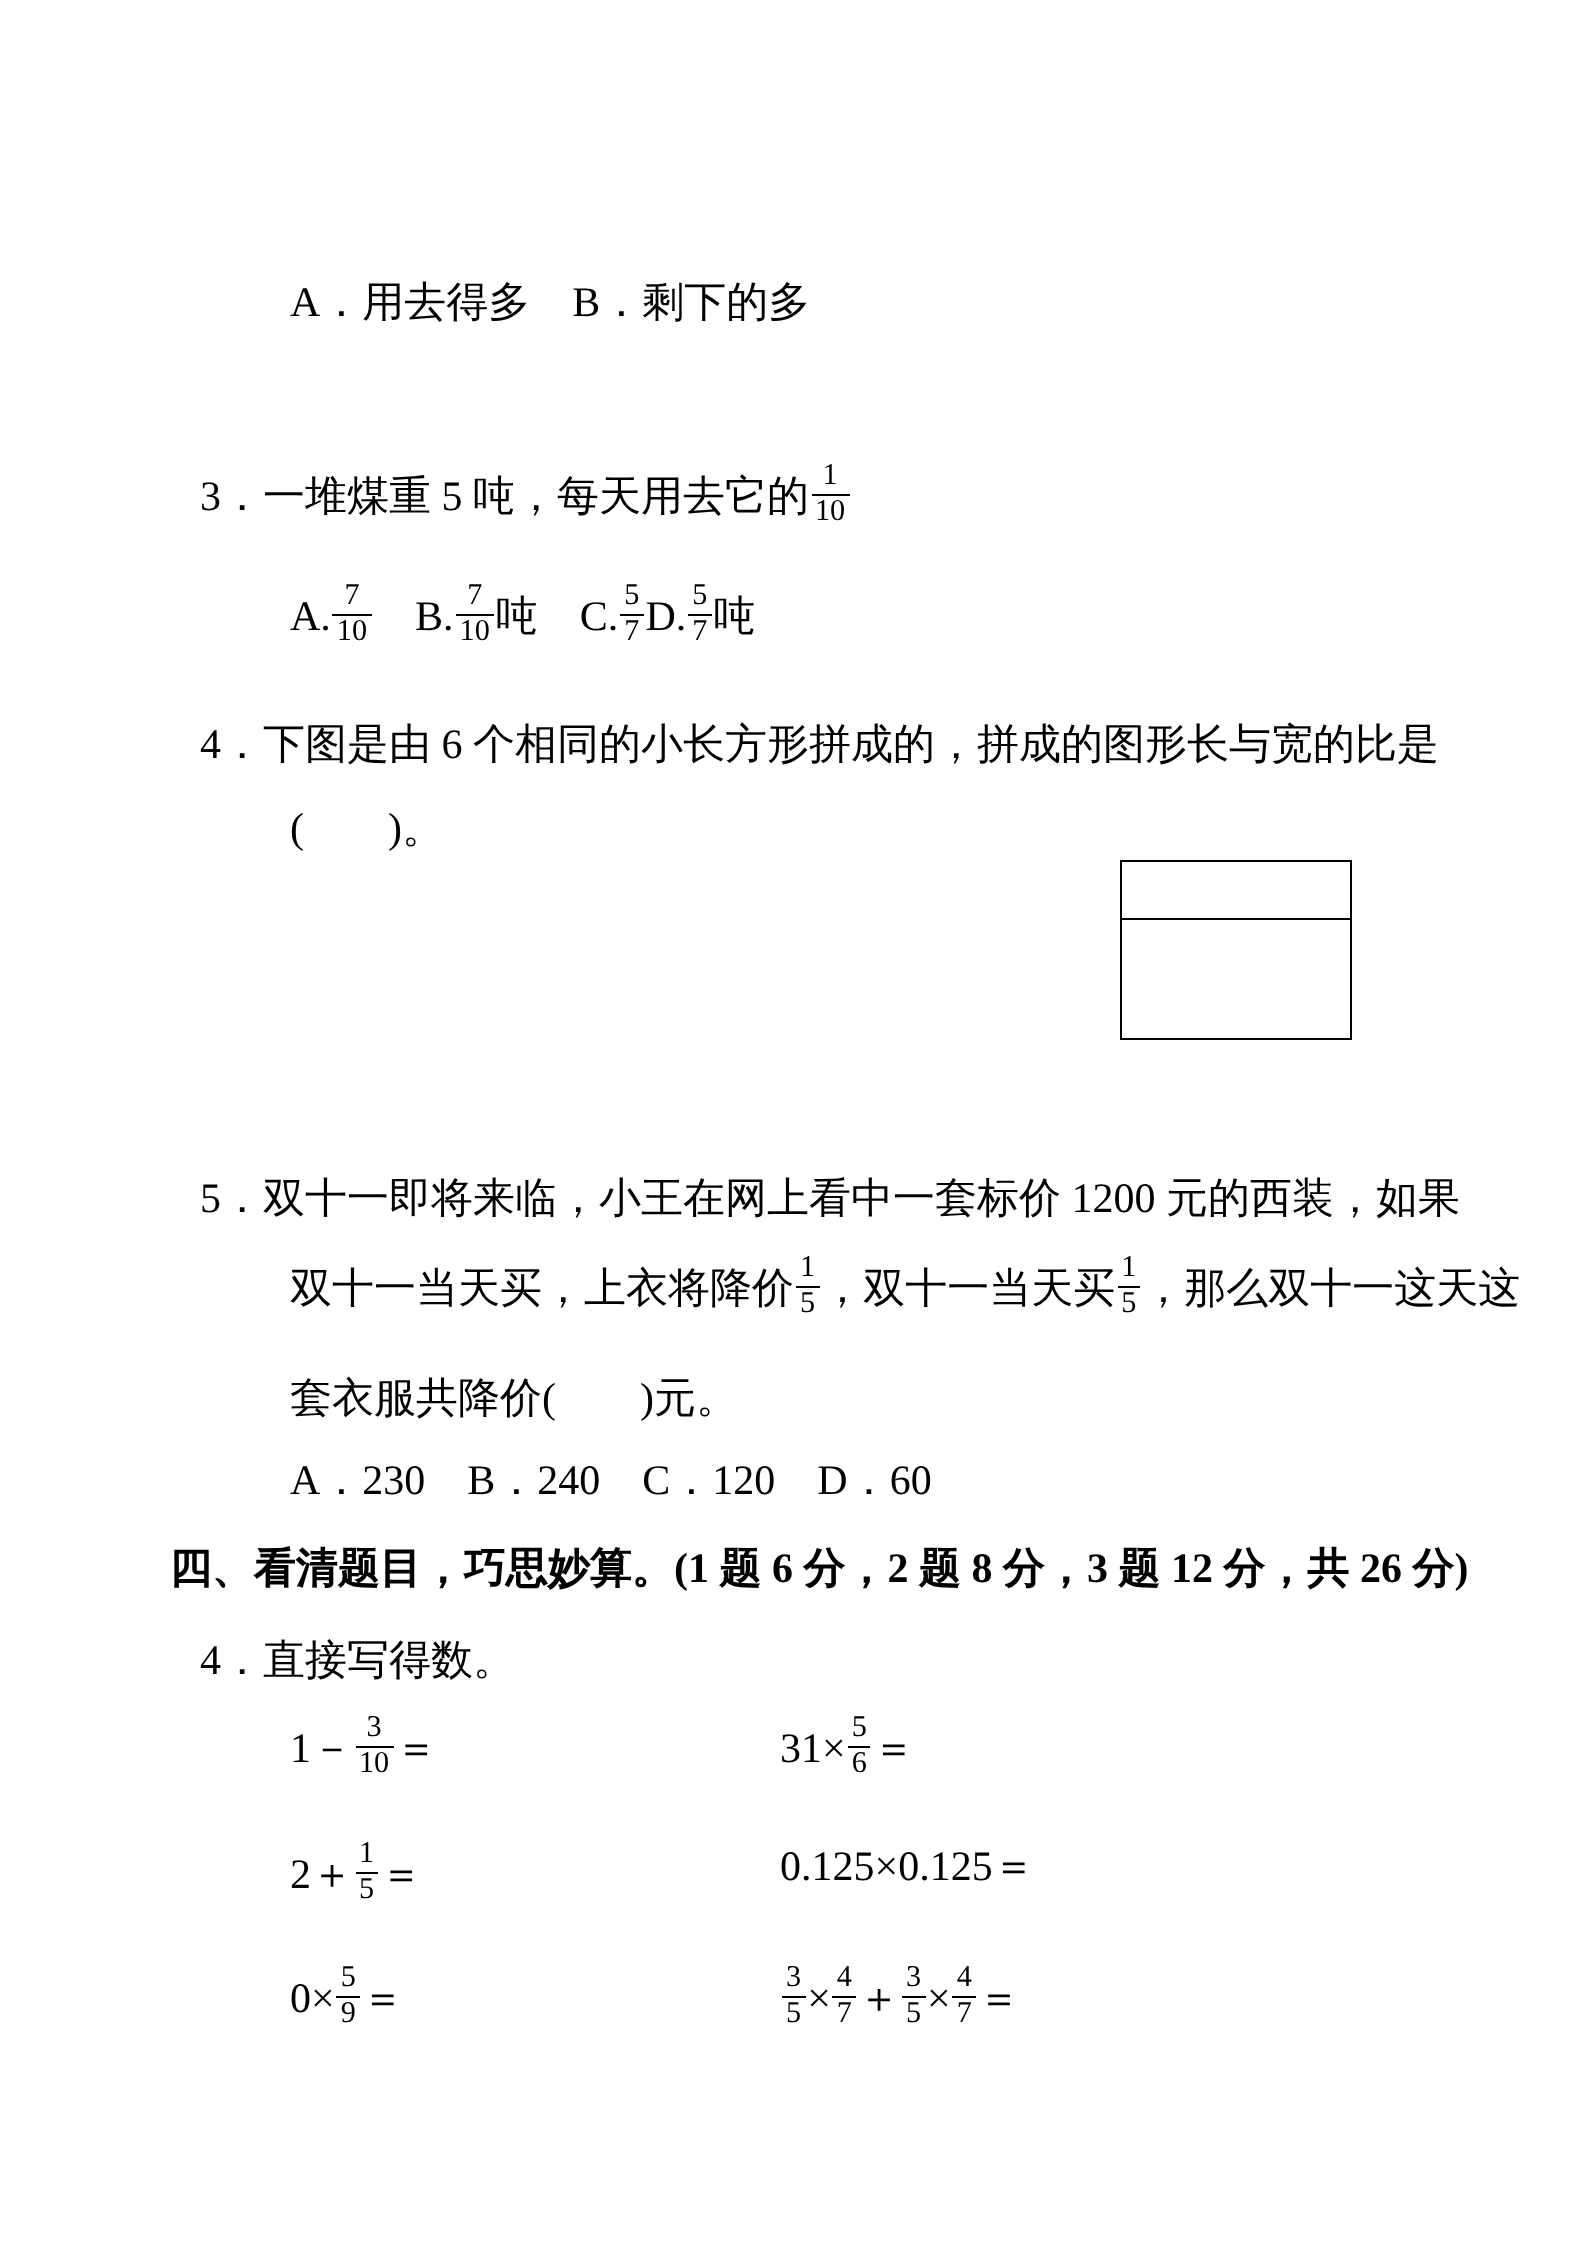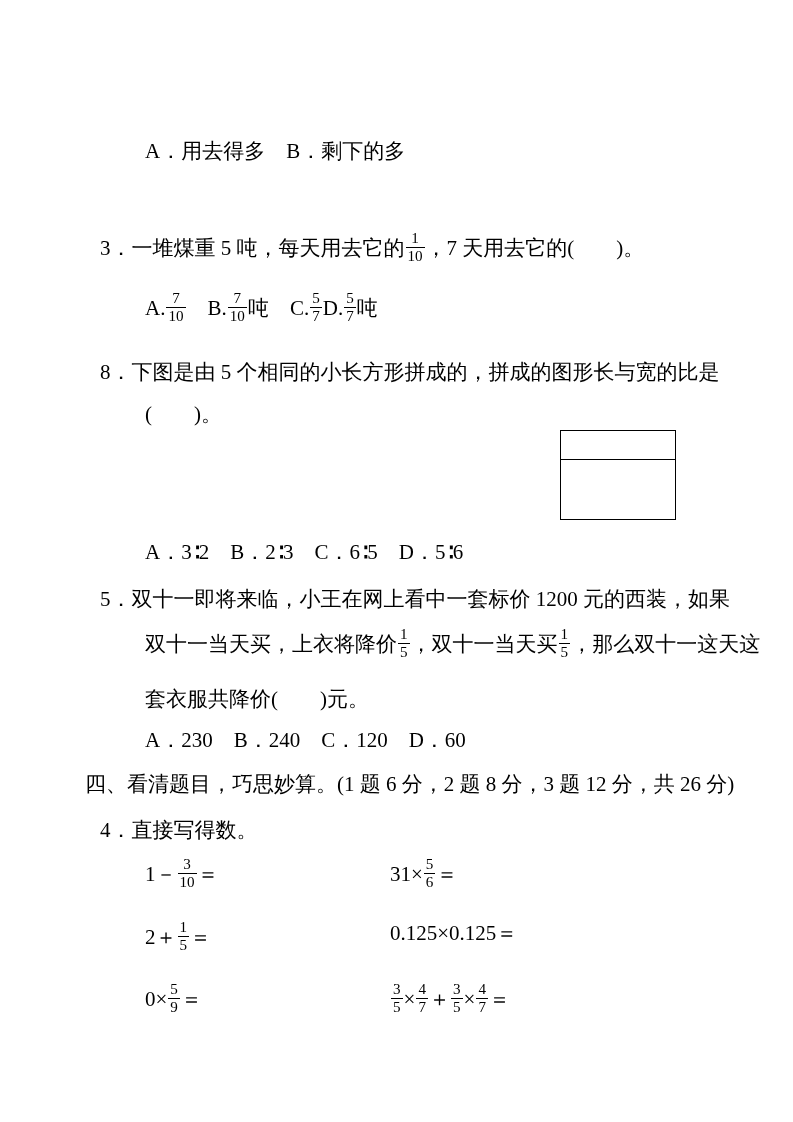--- a/index.html
+++ b/index.html
@@ -16,21 +16,21 @@
     overflow: hidden;
     margin-top: 40px;
   }
   .line {
     position: absolute;
     font-size: 21px;
     white-space: pre;
     line-height: 1.35;
   }
   .rich { display: flex; align-items: center; }
-  .bold { font-weight: normal; text-align: right; }
+  .bold { font-weight: bold; text-align: right; }
   .frac {
     display: inline-flex;
     flex-direction: column;
     align-items: center;
     vertical-align: middle;
     font-size: 0.72em;
     line-height: 1.15;
     margin: 0 1px;
   }
   .frac .num, .frac .den { padding: 0 2px; text-align: center; }
@@ -49,33 +49,32 @@
   }
 </style>
 </head>
 <body>
 
 <div class="page">
 
   <div class="line" style="top:97px; left:145px">A．用去得多　B．剩下的多</div>
 
 
-  <div class="line rich" style="top:190px; left:100px"><span>3．一堆煤重 5 吨，每天用去它的</span><span class="frac"><span class="num">1</span><span class="den">10</span></span><span>，7 天用去它的(　　)。</span></div>
+  <div class="line rich" style="top:190px; left:100px"><span>3．一堆煤重 5 吨，每天用去它的</span><span class="frac"><span class="num">1</span><span class="den">10</span></span></div>
 
   <div class="line rich" style="top:250px; left:145px"><span>A.</span><span class="frac"><span class="num">7</span><span class="den">10</span></span><span>　B.</span><span class="frac"><span class="num">7</span><span class="den">10</span></span><span>吨　C.</span><span class="frac"><span class="num">5</span><span class="den">7</span></span><span>D.</span><span class="frac"><span class="num">5</span><span class="den">7</span></span><span>吨</span></div>
 
-  <div class="line" style="top:318px; left:100px">8．下图是由 5 个相同的小长方形拼成的，拼成的图形长与宽的比是</div>
+  <div class="line" style="top:318px; left:100px">4．下图是由 6 个相同的小长方形拼成的，拼成的图形长与宽的比是</div>
 
   <div class="line" style="top:360px; left:145px">(　　)。</div>
 
   <div class="figure">
     <div class="figure-divider"></div>
   </div>
 
-  <div class="line" style="top:498px; left:145px">A．3∶2　B．2∶3　C．6∶5　D．5∶6</div>
 
   <div class="line" style="top:545px; left:100px">5．双十一即将来临，小王在网上看中一套标价 1200 元的西装，如果</div>
 
   <div class="line rich" style="top:586px; left:145px"><span>双十一当天买，上衣将降价</span><span class="frac"><span class="num">1</span><span class="den">5</span></span><span>，双十一当天买</span><span class="frac"><span class="num">1</span><span class="den">5</span></span><span>，那么双十一这天这</span></div>
 
   <div class="line" style="top:645px; left:145px">套衣服共降价(　　)元。</div>
 
   <div class="line" style="top:686px; left:145px">A．230　B．240　C．120　D．60</div>
 
   <div class="line bold" style="top:730px; left:85px">四、看清题目，巧思妙算。(1 题 6 分，2 题 8 分，3 题 12 分，共 26 分)</div>

